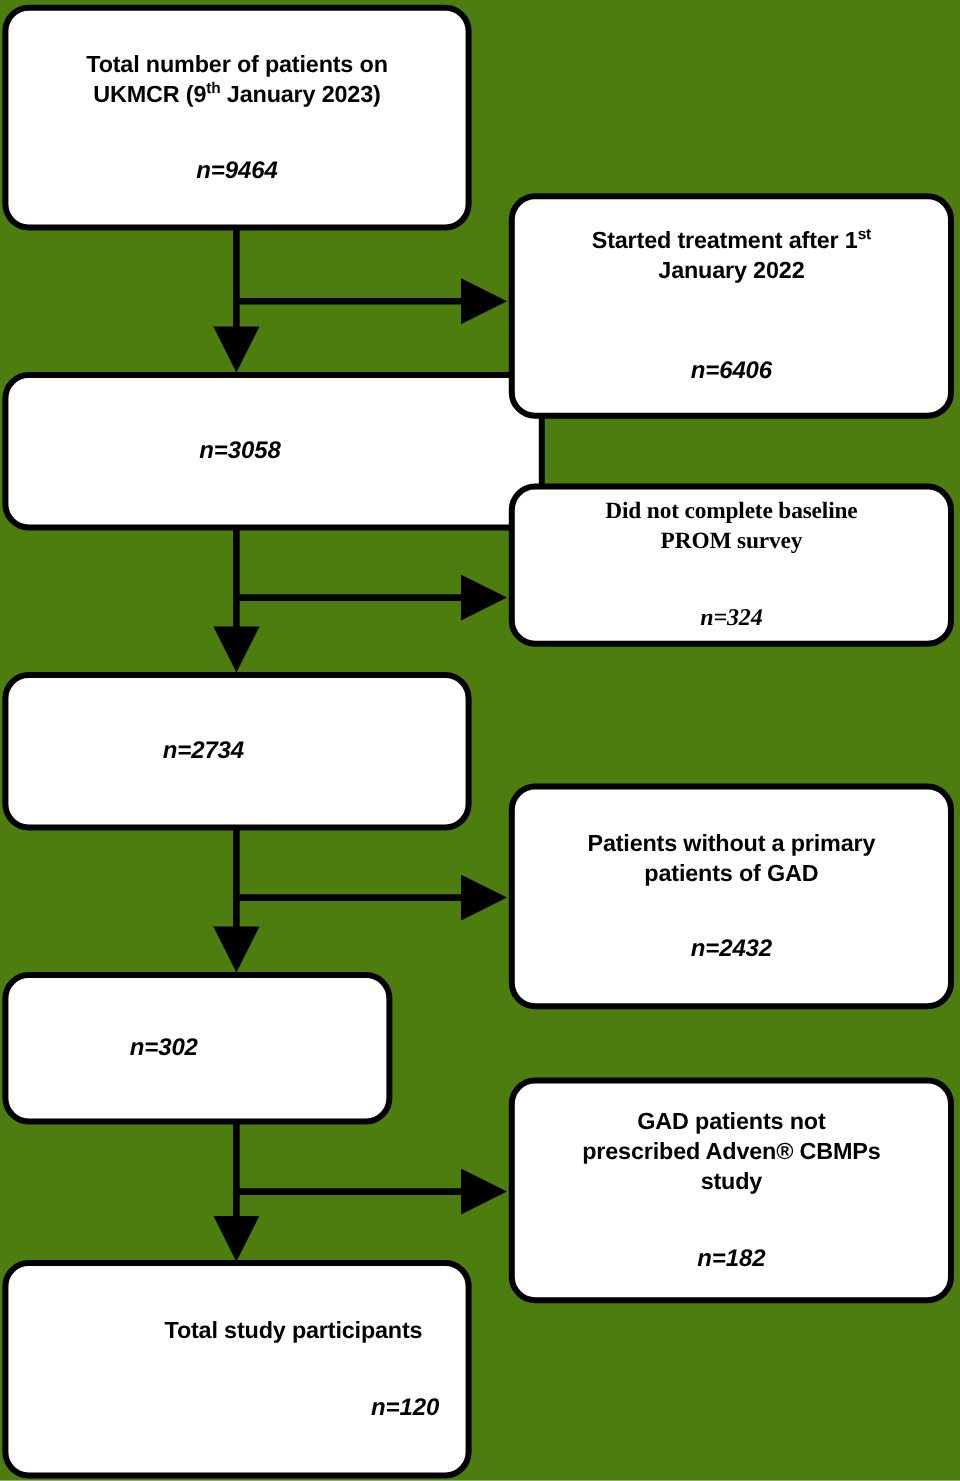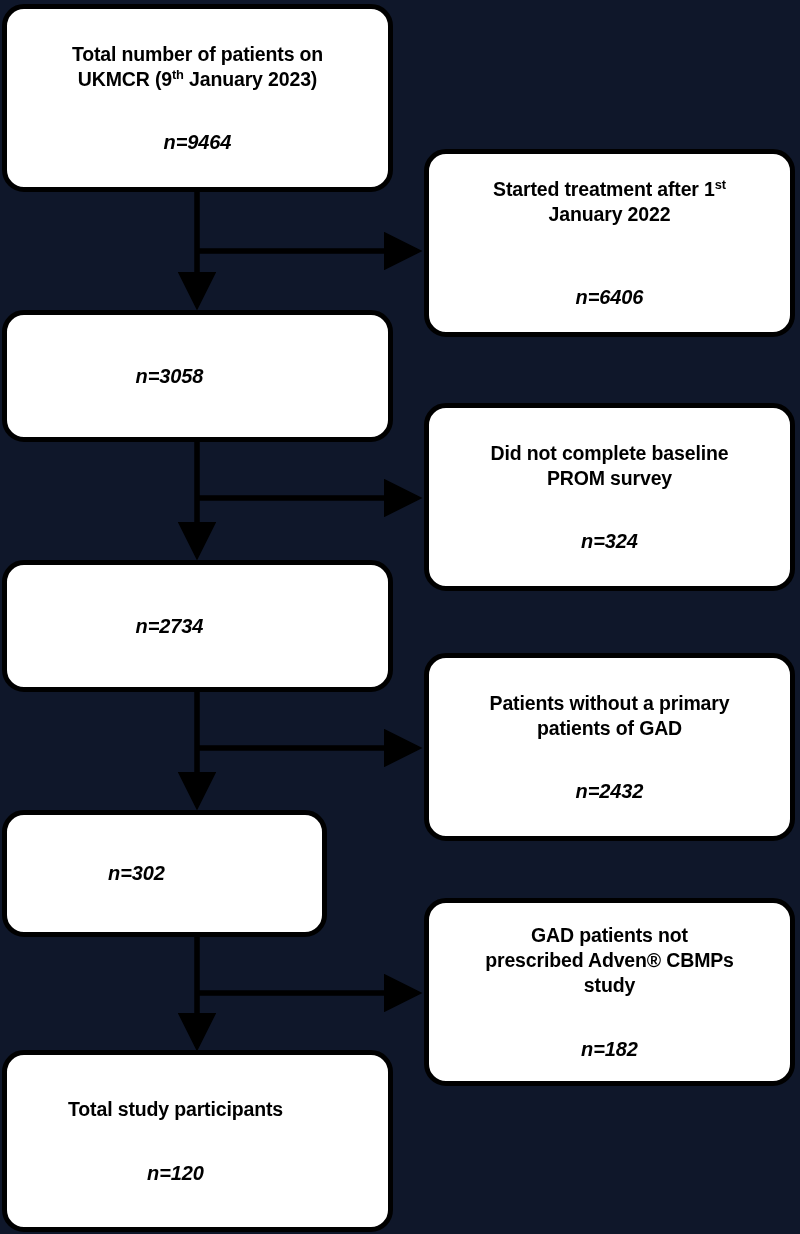--- a/index.html
+++ b/index.html
@@ -7,21 +7,21 @@
     padding: 0;
     background: #ffffff;
   }
   body {
     font-family: "Liberation Sans", sans-serif;
   }
   #flow-root {
     position: relative;
     width: 800px;
     height: 1234px;
-    background: #0f172a;
+    background: #4d7c0f;
     overflow: hidden;
   }
   .node {
     position: absolute;
     box-sizing: border-box;
     background: #ffffff;
     border: 5px solid #000000;
     border-radius: 22px;
     display: flex;
     flex-direction: column;
@@ -112,46 +112,46 @@
   </svg>
 
   <div class="node box-total" style="left:2px; top:4px; width:391px; height:188px;">
     <div class="title">
       <span>Total number of patients on</span><br>
       <span><span>UKMCR (9</span><span class="sup">th</span><span> January 2023)</span></span>
     </div>
     <div class="count">n=9464</div>
   </div>
 
-  <div class="node count-only" style="left:2px; top:310px; width:391px; height:132px;">
+  <div class="node count-only" style="left:2px; top:310px; width:452px; height:132px;">
     <div class="count">n=3058</div>
   </div>
 
   <div class="node count-only" style="left:2px; top:560px; width:391px; height:132px;">
     <div class="count">n=2734</div>
   </div>
 
   <div class="node count-only" style="left:2px; top:810px; width:325px; height:127px;">
     <div class="count">n=302</div>
   </div>
 
-  <div class="node box-final" style="left:2px; top:1050px; width:391px; height:182px;">
+  <div class="node box-final" style="left:2px; top:1050px; width:391px; height:182px;align-items:flex-end;">
     <div class="title">Total study participants</div>
     <div class="count">n=120</div>
   </div>
 
-  <div class="node" style="left:424px; top:149px; width:371px; height:188px;gap:20px;">
+  <div class="node" style="left:424px; top:161px; width:371px; height:188px;gap:20px;">
     <div class="title">
       <span><span>Started treatment after 1</span><span class="sup">st</span></span><br>
       <span>January 2022</span>
     </div>
     <div class="count">n=6406</div>
   </div>
 
-  <div class="node" style="left:424px; top:403px; width:371px; height:188px;">
+  <div class="node" style="left:424px; top:403px; width:371px; height:136px;font-family:Liberation Serif, serif;">
     <div class="title">
       <span>Did not complete baseline</span><br>
       <span>PROM survey</span>
     </div>
     <div class="count">n=324</div>
   </div>
 
   <div class="node" style="left:424px; top:653px; width:371px; height:188px;">
     <div class="title">
       <span>Patients without a primary</span><br>

